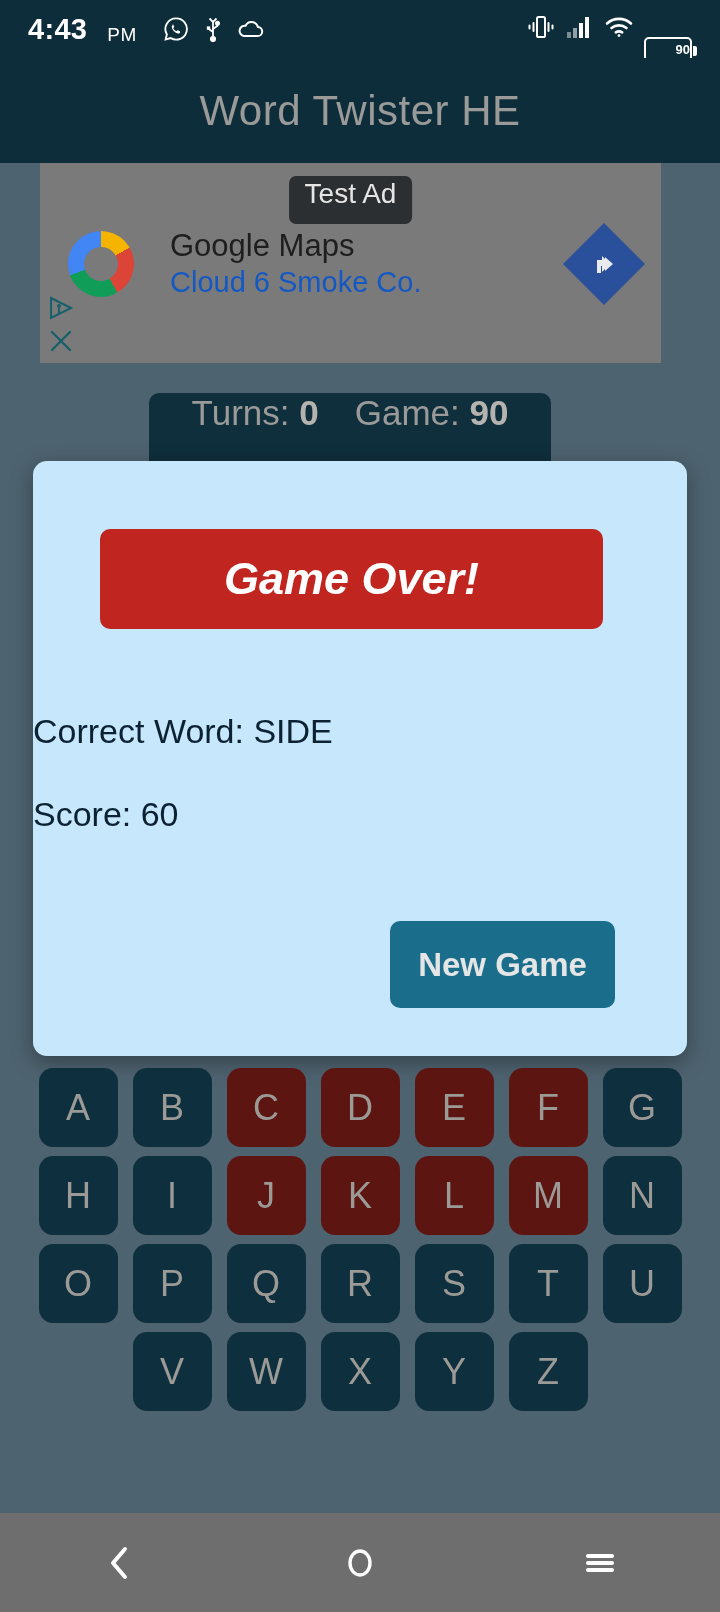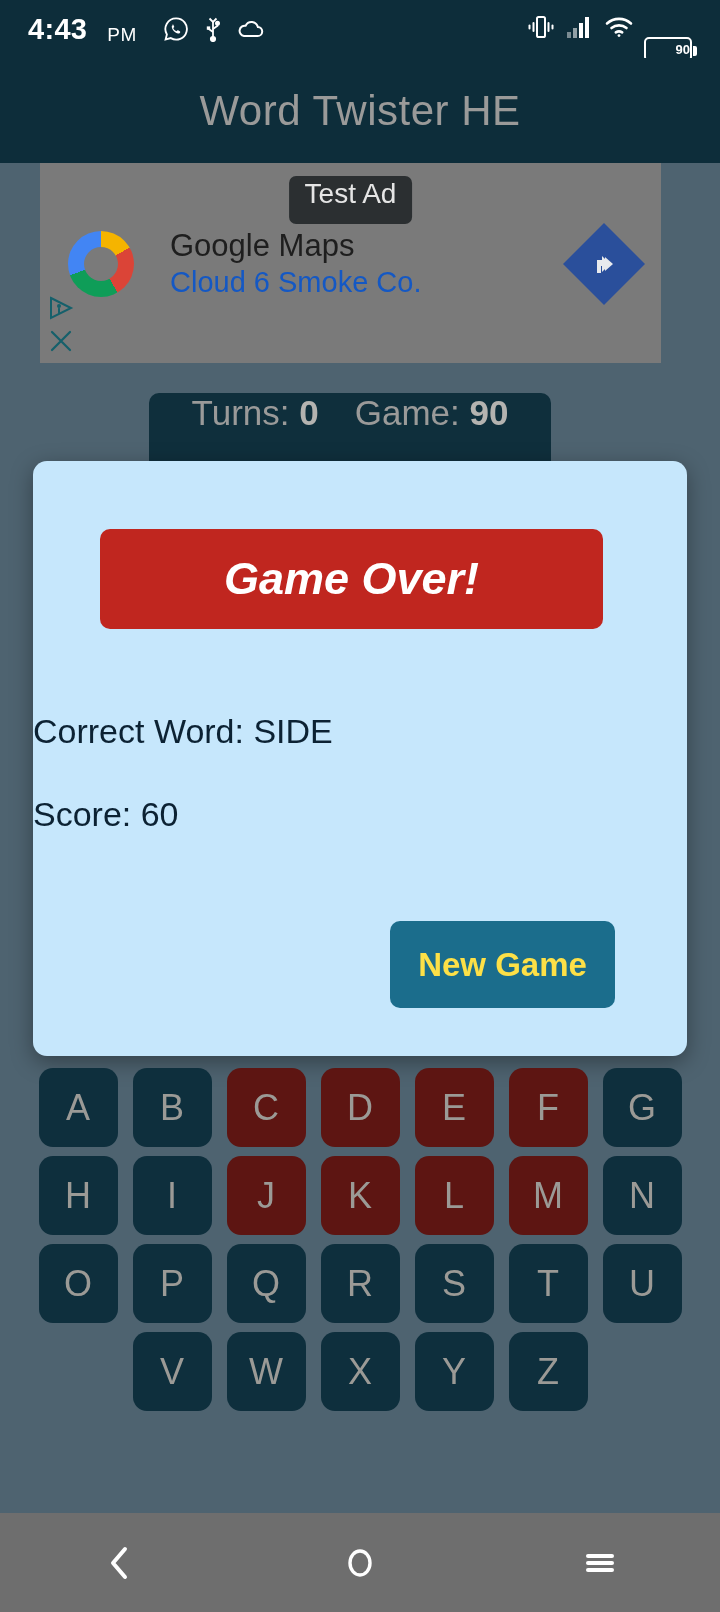--- a/index.html
+++ b/index.html
@@ -141,21 +141,21 @@
     position: absolute; left: 0; width: 100%;
     color: #0c2233; font-size: 34px;
   }
   .dlg-word { top: 251px; }
   .dlg-score { top: 334px; }
   .newgame-btn {
     position: absolute; left: 390px; top: 921px;
     width: 225px; height: 87px;
     background: #1b6d8c; border-radius: 10px;
     display: flex; align-items: center; justify-content: center;
-    color: #fde047; font-size: 33px; font-weight: bold; text-align: center;
+    color: #e5e5e5; font-size: 33px; font-weight: bold; text-align: center;
   }
 
   
   .keyboard {
     position: absolute; left: 0; top: 1068px;
     width: 720px;
   }
   .key-row {
     display: flex; justify-content: center; gap: 15px;
     margin-bottom: 9px;

